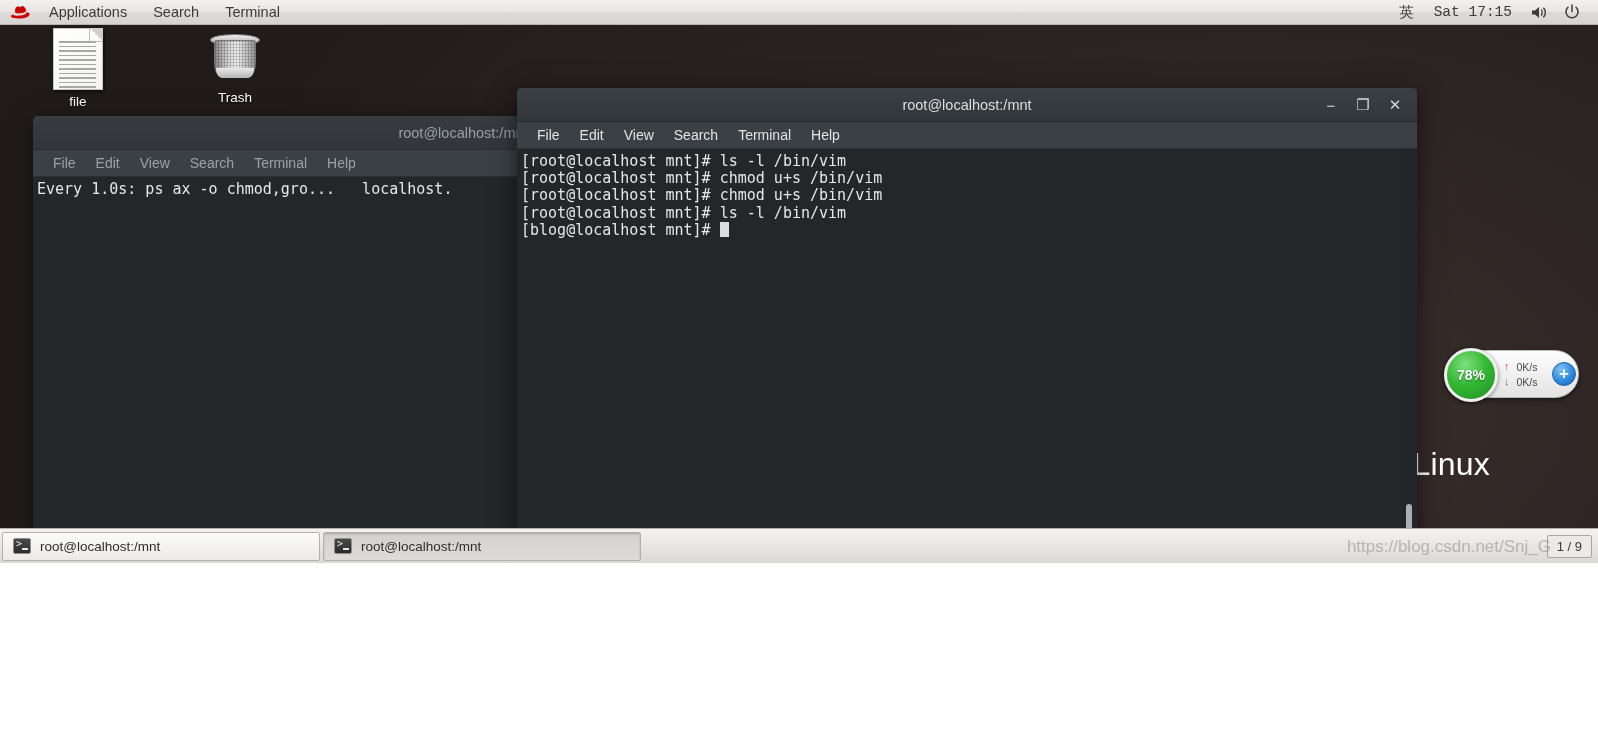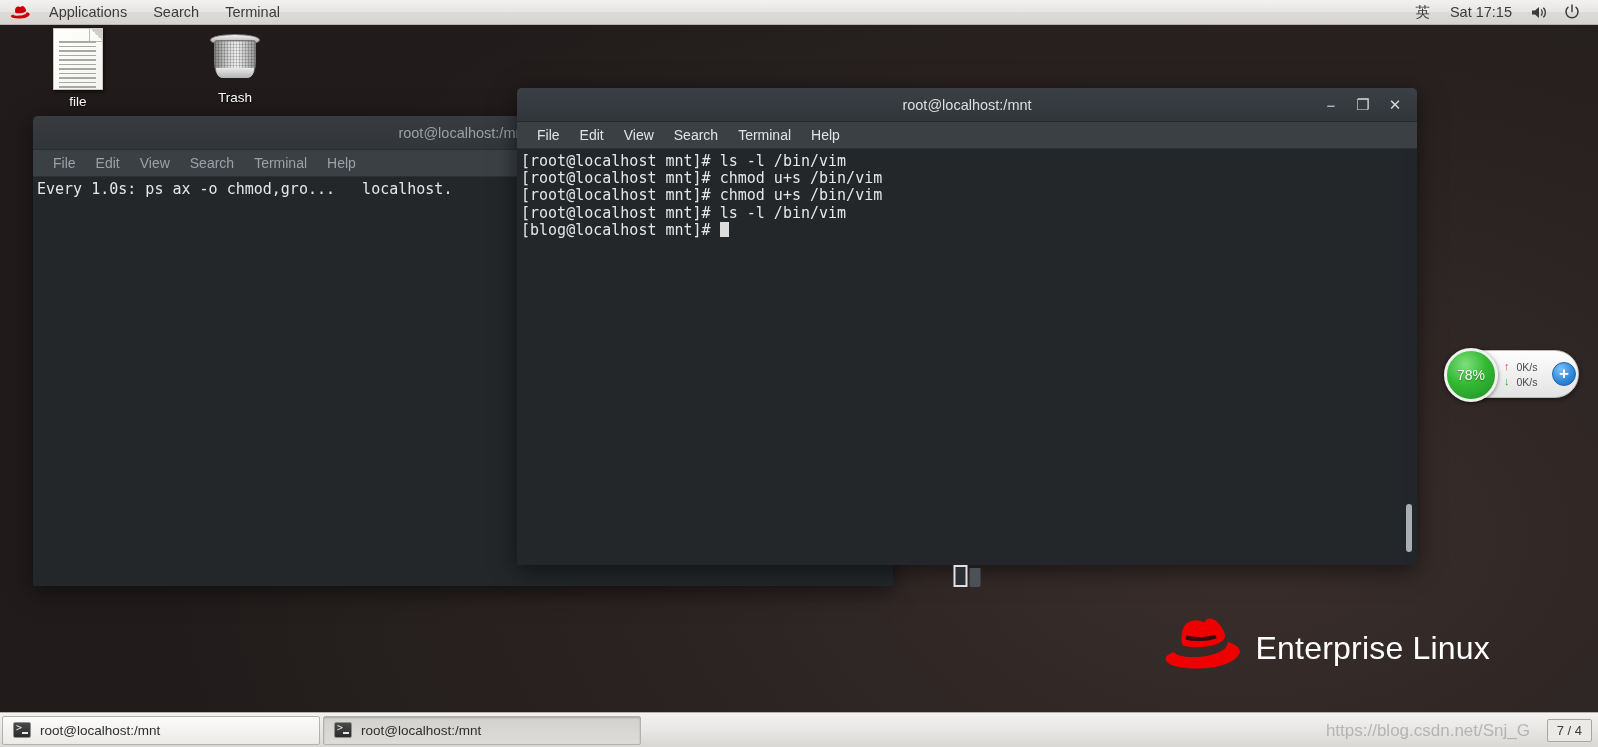--- a/index.html
+++ b/index.html
@@ -3,21 +3,21 @@
 <meta charset="utf-8">
 <style>
   * { box-sizing: border-box; margin: 0; padding: 0; }
   html, body {
     width: 1598px; height: 747px;
     overflow: hidden;
     font-family: "Liberation Sans", sans-serif;
   }
   #screen {
     position: relative;
-    width: 1598px; height: 747px;
+    width: 1598px; height: 563px;
     background: #2a2524;
     background-image:
       radial-gradient(ellipse 1100px 700px at 78% 72%, #3a2e2c 0%, #2a2322 55%, #211c1b 100%);
     overflow: hidden;
   }
 
   
   #top-panel {
     position: absolute; top: 0; left: 0;
     width: 1598px; height: 25px;
@@ -27,21 +27,21 @@
     font-size: 14.5px; color: #3b3b3b;
     z-index: 50;
   }
   .panel-left { display: flex; align-items: center; height: 100%; }
   .panel-right { margin-left: auto; display: flex; align-items: center; height: 100%; padding-right: 10px; }
   .panel-item {
     height: 100%; display: flex; align-items: center;
     padding: 0 13px; cursor: default; white-space: nowrap;
   }
   #redhat-panel-logo { padding-left: 10px; padding-right: 6px; display:flex; align-items:center; }
-  .clock { font-size: 14.5px; color: #3b3b3b; padding: 0 10px; }
+  .clock { font-size: 14.5px; color: #3b3b3b; padding: 0 10px; font-family: Liberation Mono, monospace; }
   .ime { font-size: 14.5px; color: #3b3b3b; padding: 0 10px; }
   .tray-ico { padding: 0 8px; display: flex; align-items: center; }
 
   
   .desktop-icon {
     position: absolute; width: 96px;
     display: flex; flex-direction: column; align-items: center;
     cursor: default;
   }
   .desktop-icon .dlabel {
@@ -168,21 +168,21 @@
     border: 1px solid #b9b9b9; border-radius: 24px;
     box-shadow: 0 2px 5px rgba(0,0,0,.45);
   }
   #net-widget .gauge {
     position: absolute; left: -4px; top: -3px;
     width: 54px; height: 54px; border-radius: 50%;
     background: radial-gradient(circle at 38% 28%, #7ee07e 0%, #34b934 45%, #1d8d22 100%);
     border: 3px solid #f0f0f0;
     box-shadow: 0 1px 4px rgba(0,0,0,.5);
     display: flex; align-items: center; justify-content: center;
-    color: #fff; font-size: 14px; font-weight: normal;
+    color: #fff; font-size: 14px; font-weight: bold;
     text-shadow: 0 1px 2px rgba(0,0,0,.45);
   }
   #net-widget .rates {
     margin-left: 56px; font-size: 10.5px; color: #4a4a4a;
     display: flex; flex-direction: column; gap: 3px;
   }
   #net-widget .rate-row { display: flex; align-items: center; gap: 7px; }
   #net-widget .arrow-up { color: #e23a22; font-size: 11px; line-height: 1; }
   #net-widget .arrow-dn { color: #1faa1f; font-size: 11px; line-height: 1; }
   #net-widget .plus {
@@ -226,21 +226,21 @@
     content: ""; position: absolute; left: 8px; top: 9px;
     width: 6px; height: 1.5px; background: #e8e8e8;
   }
   #workspace-switcher {
     margin-left: auto; margin-right: 6px;
     border: 1px solid #a9a6a2; background: #eceae7;
     font-size: 13px; color: #3a3a3a;
     padding: 3px 9px; border-radius: 2px;
   }
   #watermark {
-    position: absolute; right: 68px; bottom: 6px;
+    position: absolute; right: 47px; bottom: 6px;
     font-size: 17px; color: rgba(120,120,120,.45);
     z-index: 61; pointer-events: none; white-space: nowrap;
   }
 </style>
 </head>
 <body>
 
 <div id="screen">
 
   <div id="top-panel">
@@ -386,18 +386,18 @@
 
   <div id="taskbar">
     <div class="task-btn normal">
       <span class="term-ico"></span>
       <span>root@localhost:/mnt</span>
     </div>
     <div class="task-btn pressed">
       <span class="term-ico"></span>
       <span>root@localhost:/mnt</span>
     </div>
-    <div id="workspace-switcher">7 / 4</div>
+    <div id="workspace-switcher">1 / 9</div>
   </div>
 
   <div id="watermark">https://blog.csdn.net/Snj_G</div>
 
 </div>
 
 </body></html>

